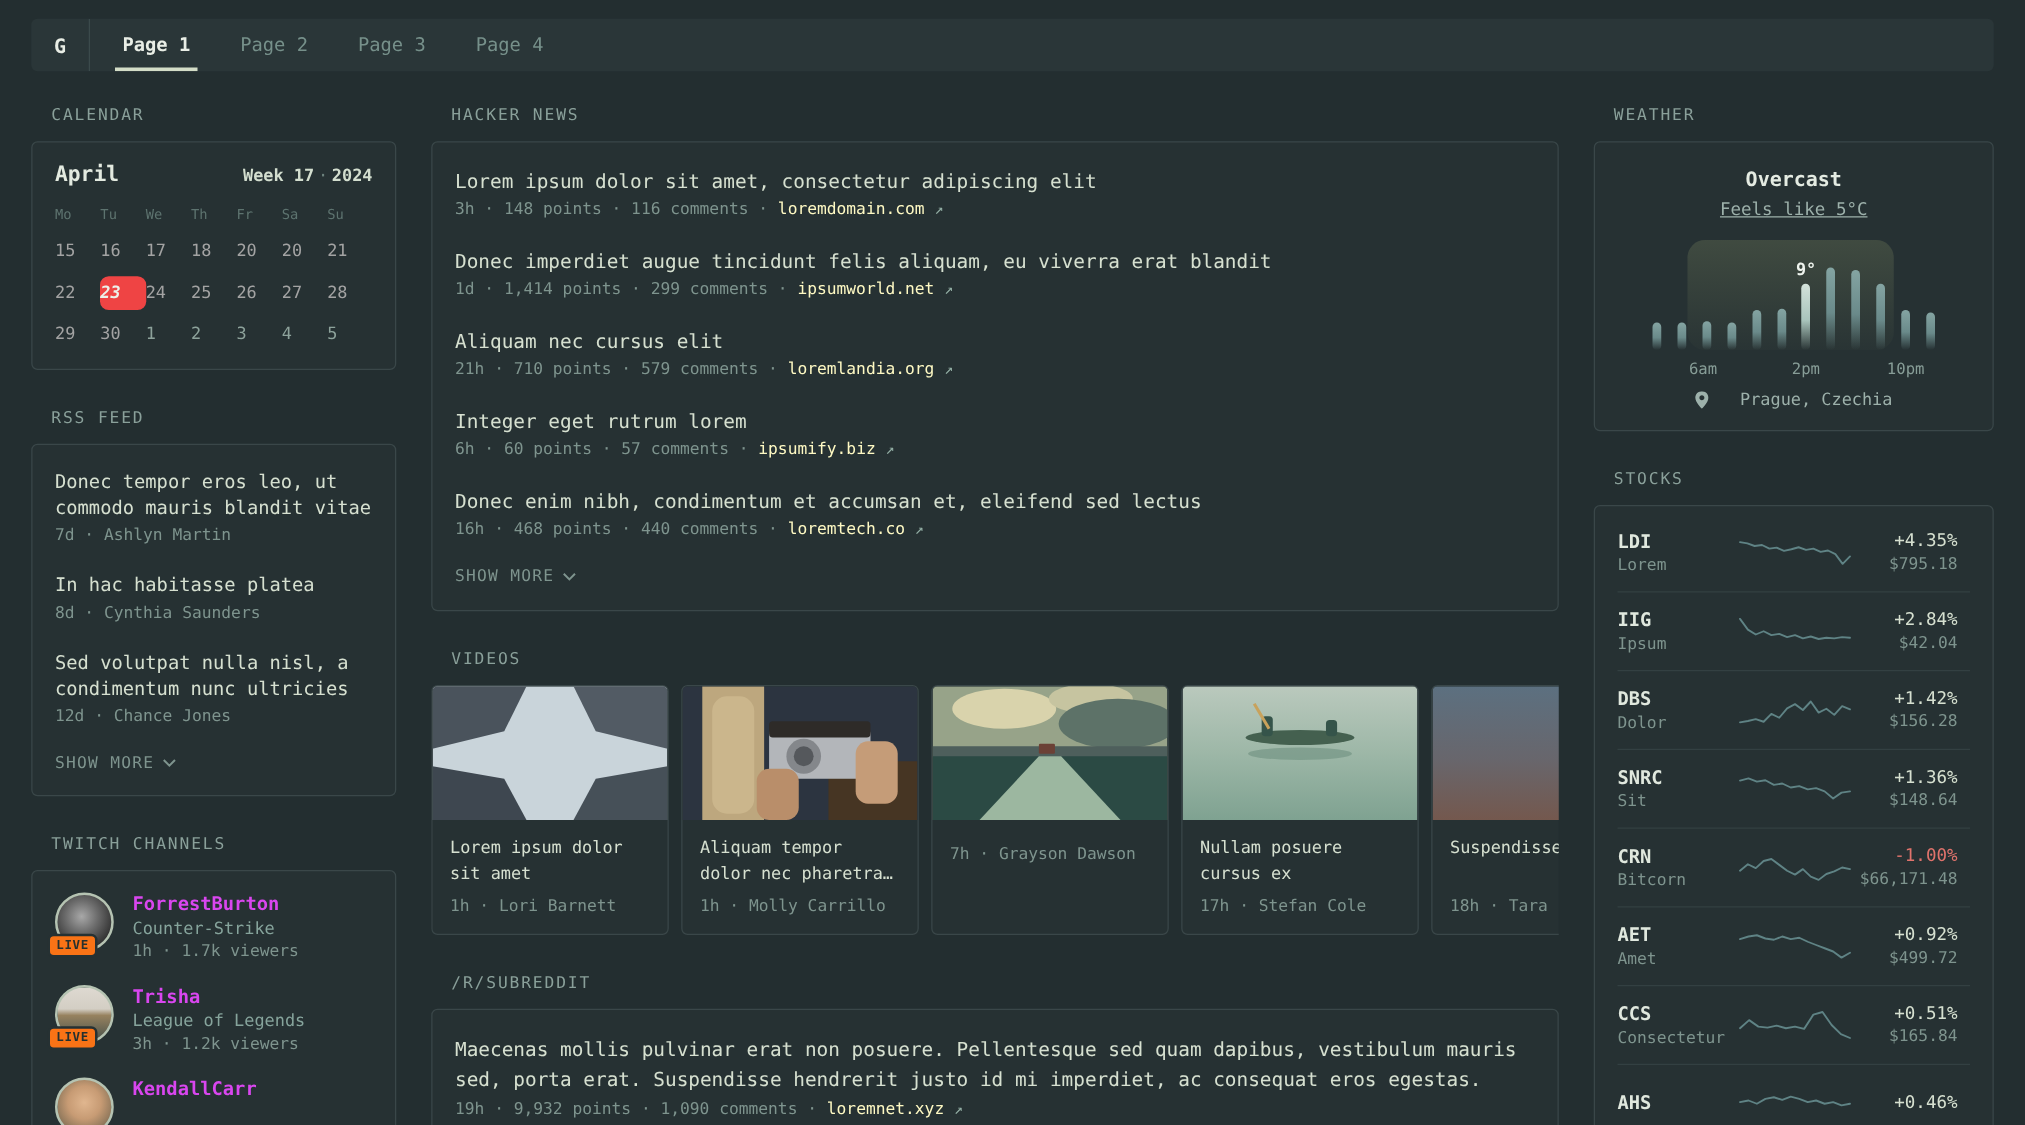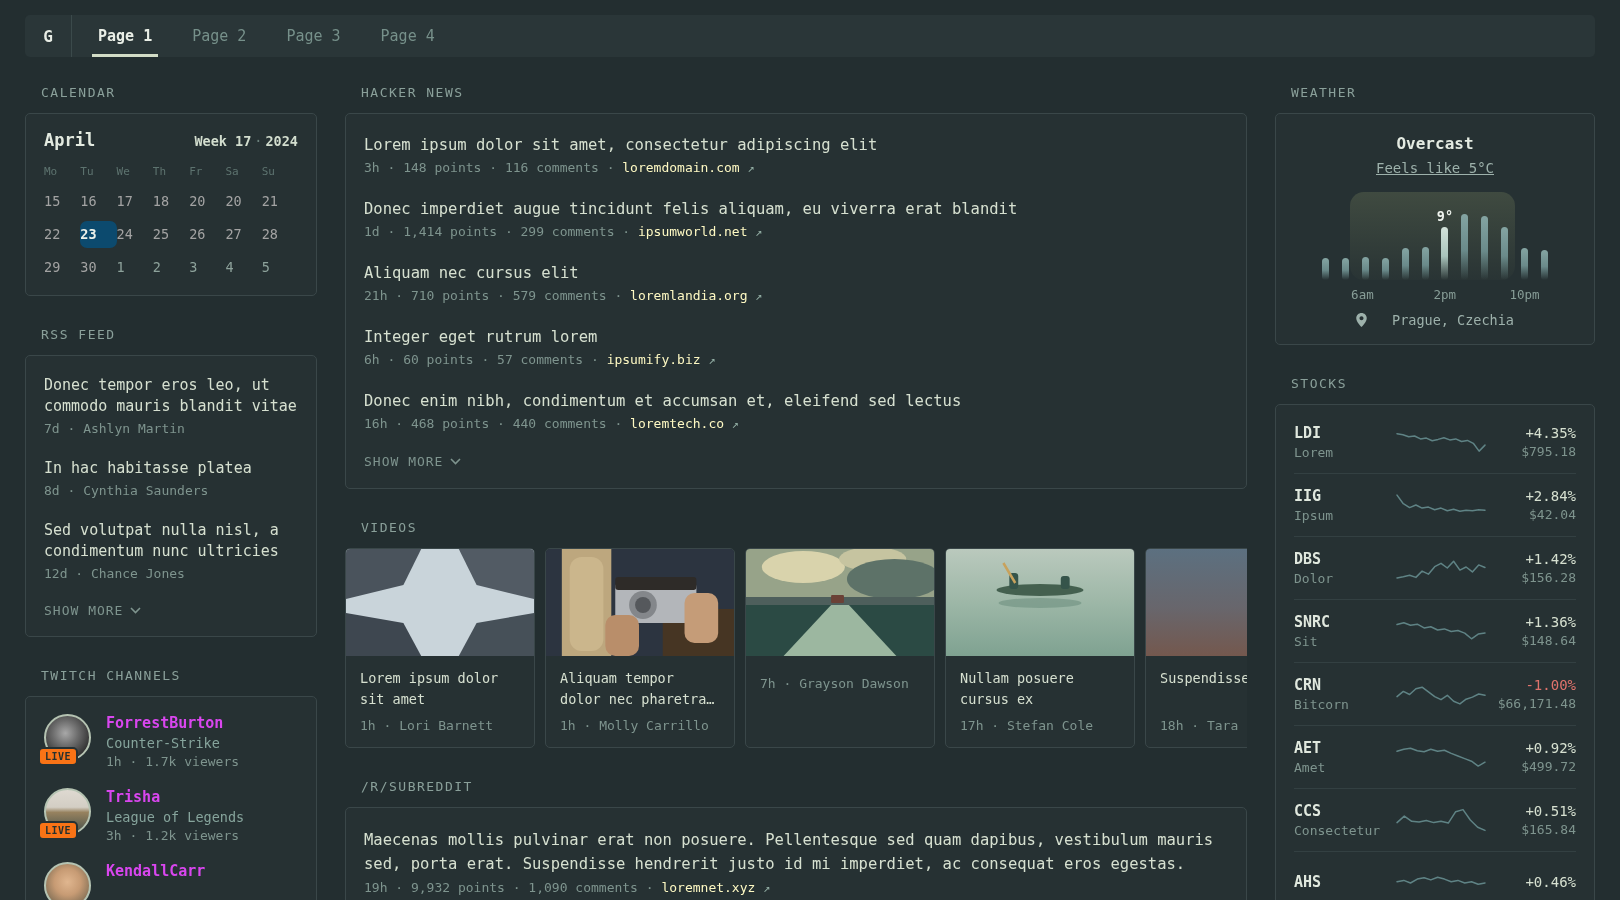--- a/index.html
+++ b/index.html
@@ -32,21 +32,21 @@
   
   .cal-card { padding:16px 18px 14px; }
   .cal-head { display:flex; justify-content:space-between; align-items:baseline; margin-bottom:15px; }
   .cal-month { font-size:17px; font-weight:bold; color:#e3eae0; }
   .cal-week { font-size:13.5px; color:#d3decf; font-weight:bold; }
   .cal-week .dim-dot { color:#6c827d; font-weight:normal; padding:0 3px; }
   .cal-grid { display:grid; grid-template-columns:repeat(7,1fr); row-gap:6px; text-align:left; }
   .cal-wd { font-size:11px; color:#5d736f; padding-bottom:4px; }
   .cal-day { font-size:13.5px; color:#a3a3a3; height:27px; line-height:27px; border-radius:7px; }
   .cal-day.dim { color:#8da29b; }
-  .cal-day.sel { background:#0c4a6e; color:#ecf1ea; font-weight:bold; }
+  .cal-day.sel { background:#ef4444; color:#ecf1ea; font-weight:bold;font-style:italic; }
 
   
   .feed-card { padding:19px 18px 18px; }
   .feed-item { margin-bottom:22px; }
   .feed-title { font-size:15px; line-height:21px; color:#d6e0d0; cursor:pointer; }
   .feed-meta { font-size:13px; color:#7e948e; margin-top:4px; }
   .feed-meta .domain { color:#fef9c3; cursor:pointer; }
   .feed-meta .ext { color:#93afa5; font-size:12px; }
   .show-more { font-size:13px; letter-spacing:1px; color:#7e948e; display:flex; align-items:center; gap:7px; cursor:pointer; margin-top:2px; }
   .show-more svg { stroke:#7e948e; }
@@ -89,21 +89,21 @@
   .wbar-slot { flex:1; height:100%; display:flex; flex-direction:column; justify-content:flex-end; align-items:center; }
   .wbar { width:7px; border-radius:4px; background:linear-gradient(180deg,#84a4a2 0%,#6a8a8a 55%,rgba(106,138,138,0) 100%); }
   .wbar.cur { background:linear-gradient(180deg,#d3e2da 0%,#a9c4bc 55%,rgba(169,196,188,0) 100%); }
   .wbar-label { font-size:13.5px; font-weight:bold; color:#eff4ee; margin-bottom:3px; }
   .wx-labels span { position:absolute; bottom:0; transform:translateX(-50%); font-size:12.5px; color:#879d97; }
   .w-loc { display:flex; align-items:center; justify-content:center; gap:25px; font-size:13.5px; color:#9db1ab; margin-top:10px; }
   .w-loc svg { fill:#9db1ab; }
 
   
   .stocks-card { padding:5px 18px; }
-  .stock-row { display:flex; align-items:center; justify-content:space-between; height:63px; border-top:1px solid #334042; cursor:pointer; }
+  .stock-row { display:flex; align-items:center; height:63px; border-top:1px solid #334042; cursor:pointer; }
   .stock-row:first-child { border-top:none; }
   .stock-id { min-width:96px; }
   .stock-ticker { font-size:15px; font-weight:bold; color:#e0e8de; }
   .stock-name { font-size:13px; color:#7e948e; margin-top:3px; }
   .spark { width:92px; height:34px; flex:none; }
   .stock-vals { text-align:right; min-width:84px; }
   .stock-change { font-size:14px; color:#d6e0d0; }
   .stock-change.down { color:#e0736c; }
   .stock-price { font-size:13px; color:#7e948e; margin-top:3px; }
 </style>

